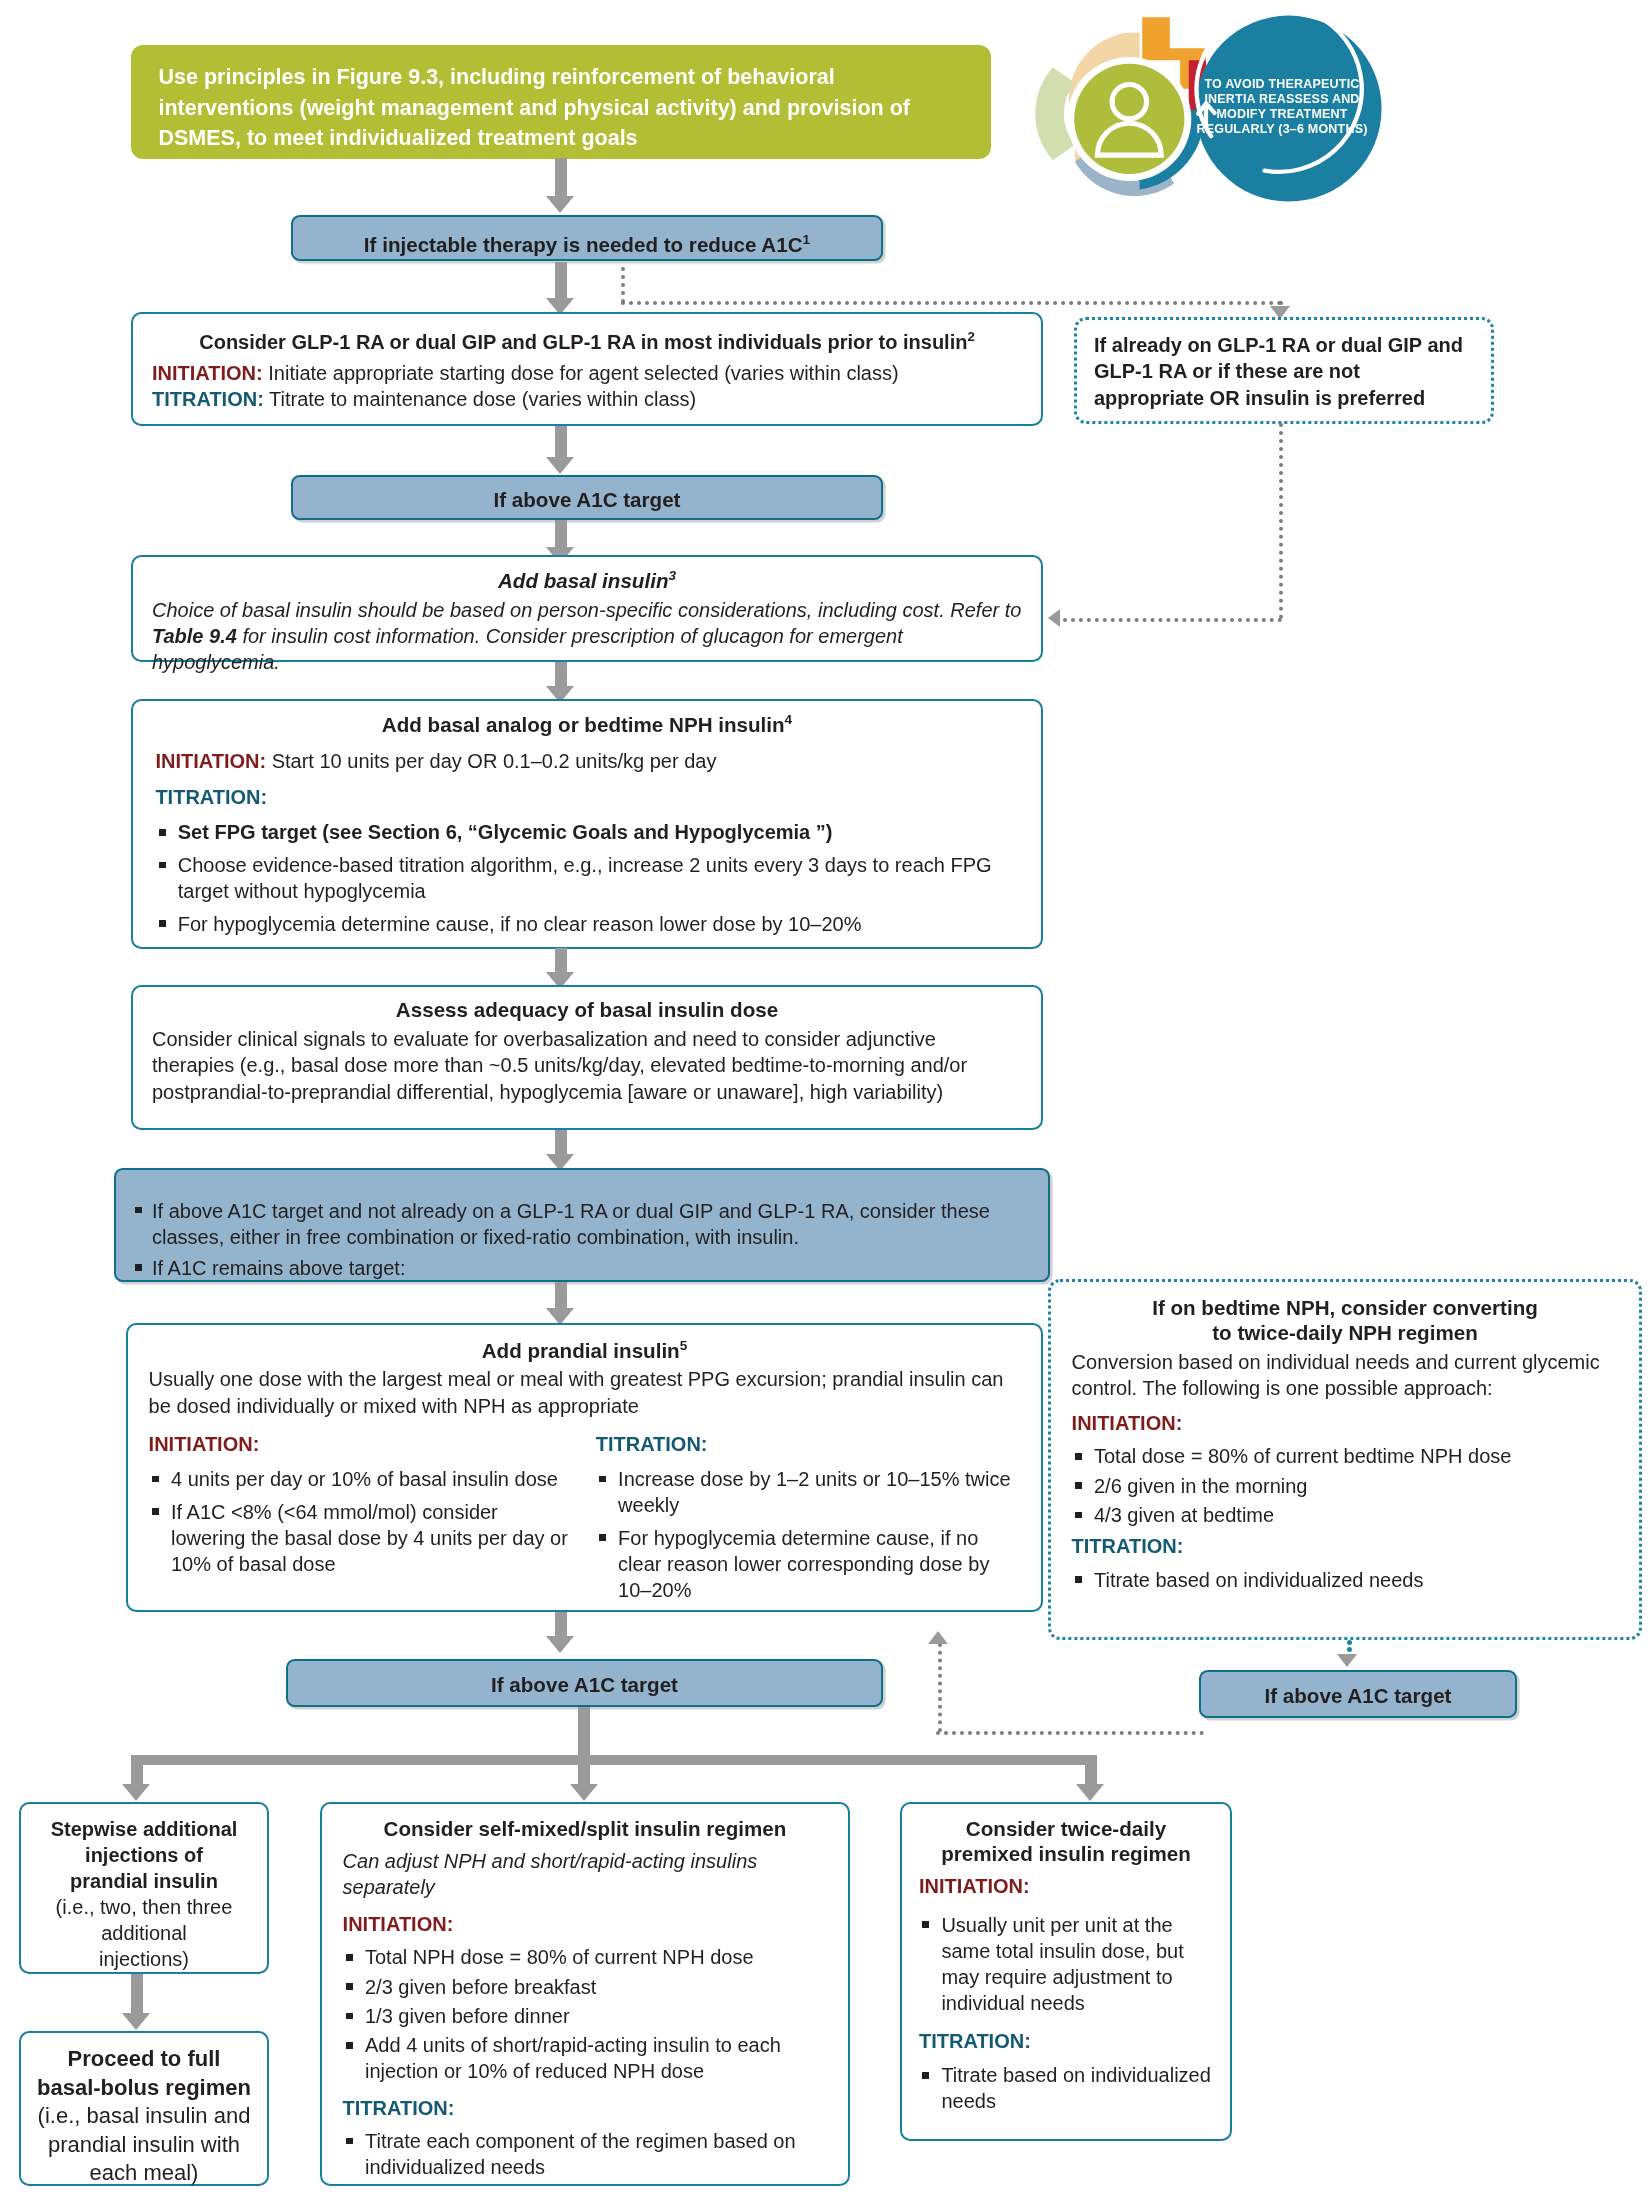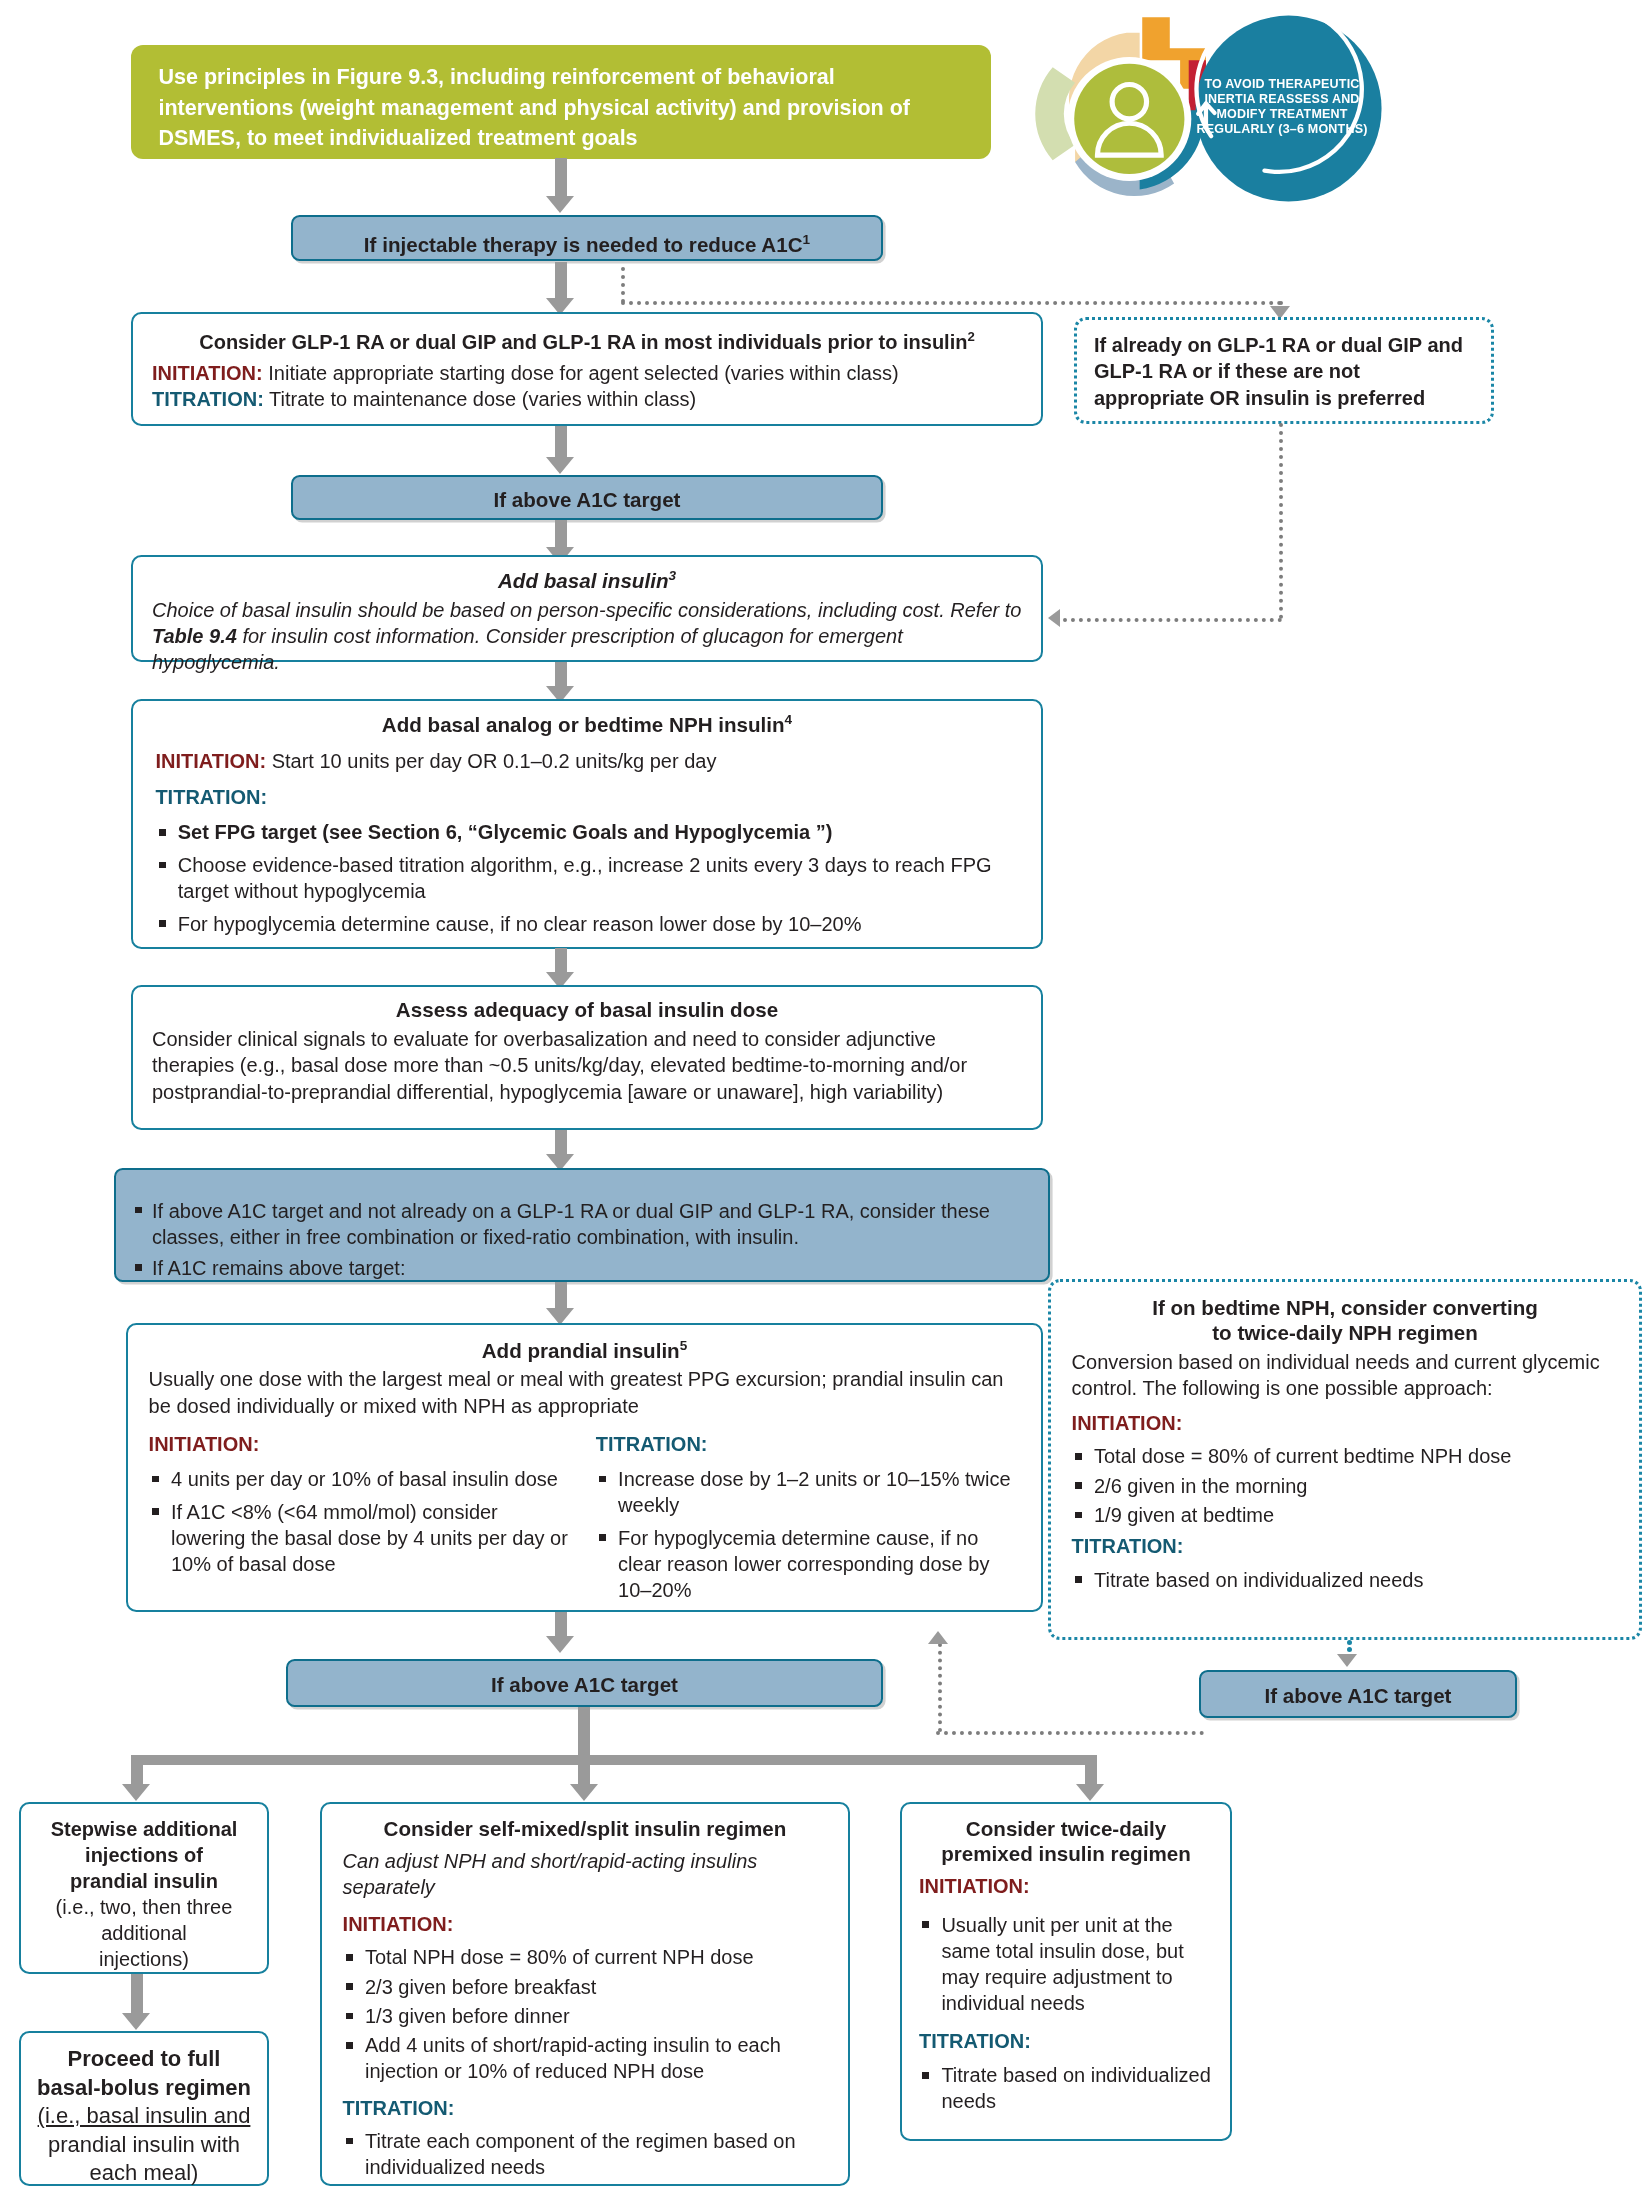--- a/index.html
+++ b/index.html
@@ -321,21 +321,21 @@
   <div class="box dashed" style="left:1048px; top:1279px; width:594px; height:361px; padding:13.8px 20.6px;">
     <div class="hdg" style="line-height:1.20;">
       <span>If on bedtime NPH, consider converting</span><br>
       <span>to twice-daily NPH regimen</span>
     </div>
     <div class="body-txt" style="margin-top:3.4px;">Conversion based on individual needs and current glycemic control. The following is one possible approach:</div>
     <div class="body-txt init" style="margin-top:8.6px;">INITIATION:</div>
     <ul class="bl tight" style="margin-top:6.9px;">
       <li>Total dose = 80% of current bedtime NPH dose</li>
       <li>2/6 given in the morning</li>
-      <li>1/9 given at bedtime</li>
+      <li>4/3 given at bedtime</li>
     </ul>
     <div class="body-txt titr" style="margin-top:5.2px;">TITRATION:</div>
     <ul class="bl tight" style="margin-top:6.9px;">
       <li>Titrate based on individualized needs</li>
     </ul>
   </div>
 
   <div class="dot-v teal" style="left:1347px; top:1640px; height:19px;"></div>
   <div class="dot-head-down" style="left:1337px; top:1654px;"></div>
 
@@ -377,21 +377,21 @@
     </div>
   </div>
 
   <div class="arrow-v" style="left:131px; top:1974px; height:43px;"></div>
   <div class="arrow-head-down" style="left:122px; top:2013px;"></div>
 
   <div class="box" style="left:19px; top:2031px; width:250px; height:155px; padding:12px 10.3px;">
     <div class="bold ctr" style="font-size:22px; line-height:1.30;">
       <span>Proceed to full</span><br>
       <span>basal-bolus regimen</span><br>
-      <span style="font-weight:normal;text-decoration:underline;">(i.e., basal insulin and</span><br>
+      <span style="font-weight:normal;">(i.e., basal insulin and</span><br>
       <span style="font-weight:normal;">prandial insulin with</span><br>
       <span style="font-weight:normal;">each meal)</span>
     </div>
   </div>
 
   <div class="box" style="left:320px; top:1802px; width:530px; height:384px; padding:12px 20.6px;">
     <div class="hdg">Consider self-mixed/split insulin regimen</div>
     <div class="body-txt ital" style="margin-top:5.2px;">Can adjust NPH and short/rapid-acting insulins separately</div>
     <div class="body-txt init" style="margin-top:10.3px;">INITIATION:</div>
     <ul class="bl tight" style="margin-top:6.9px;">

